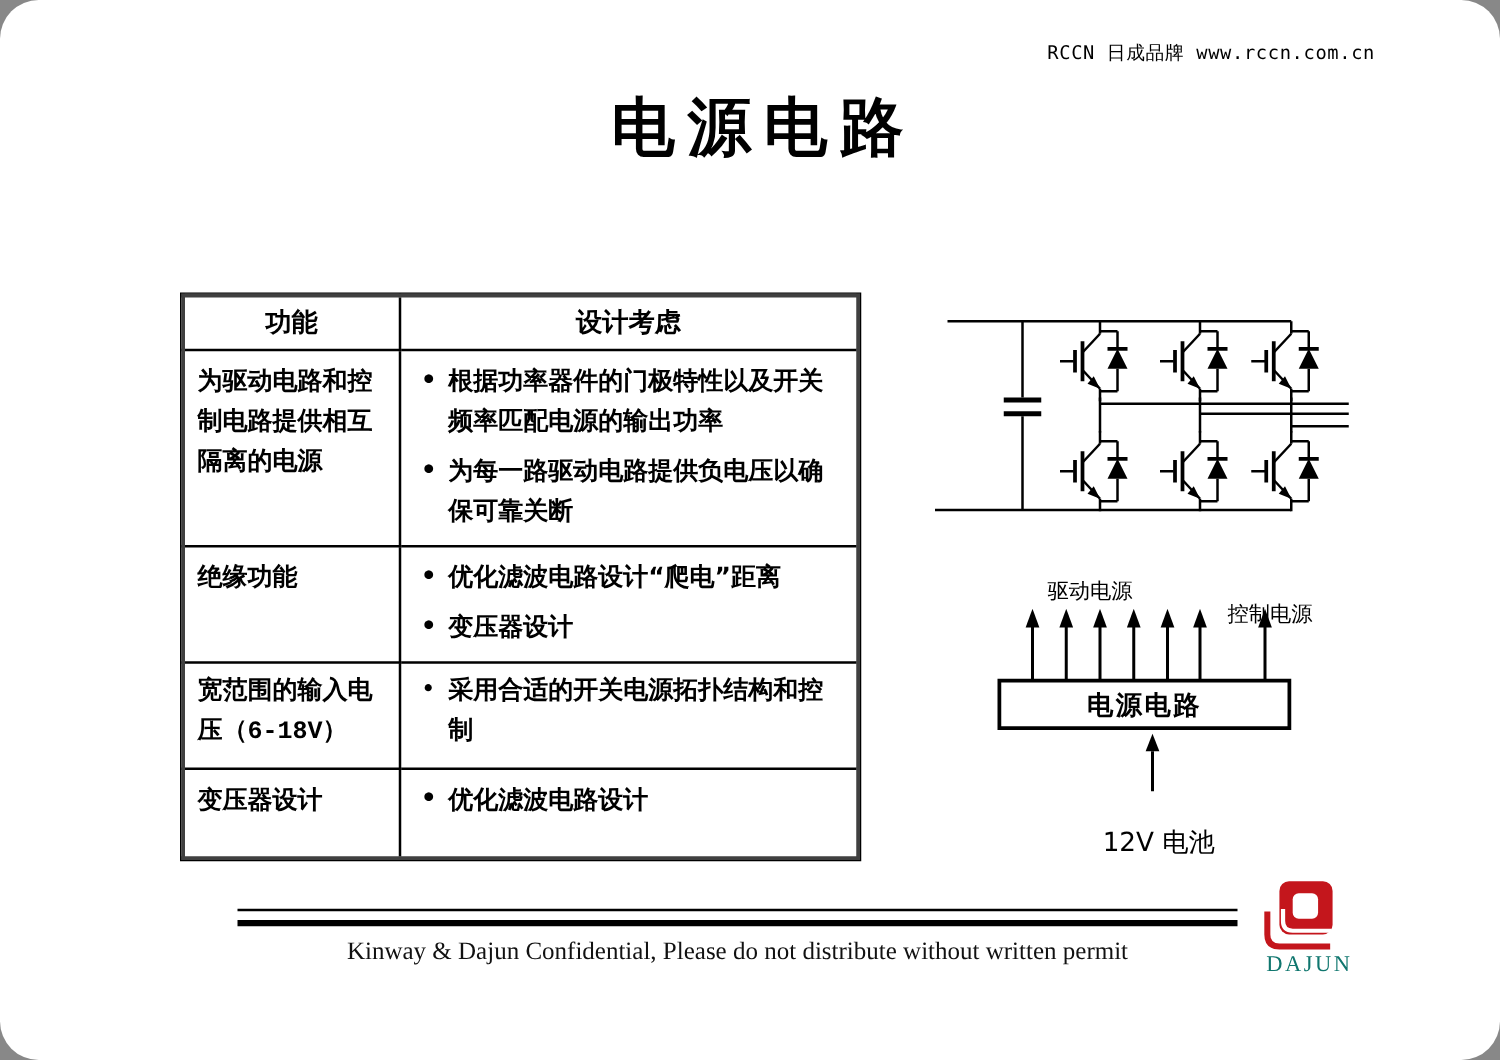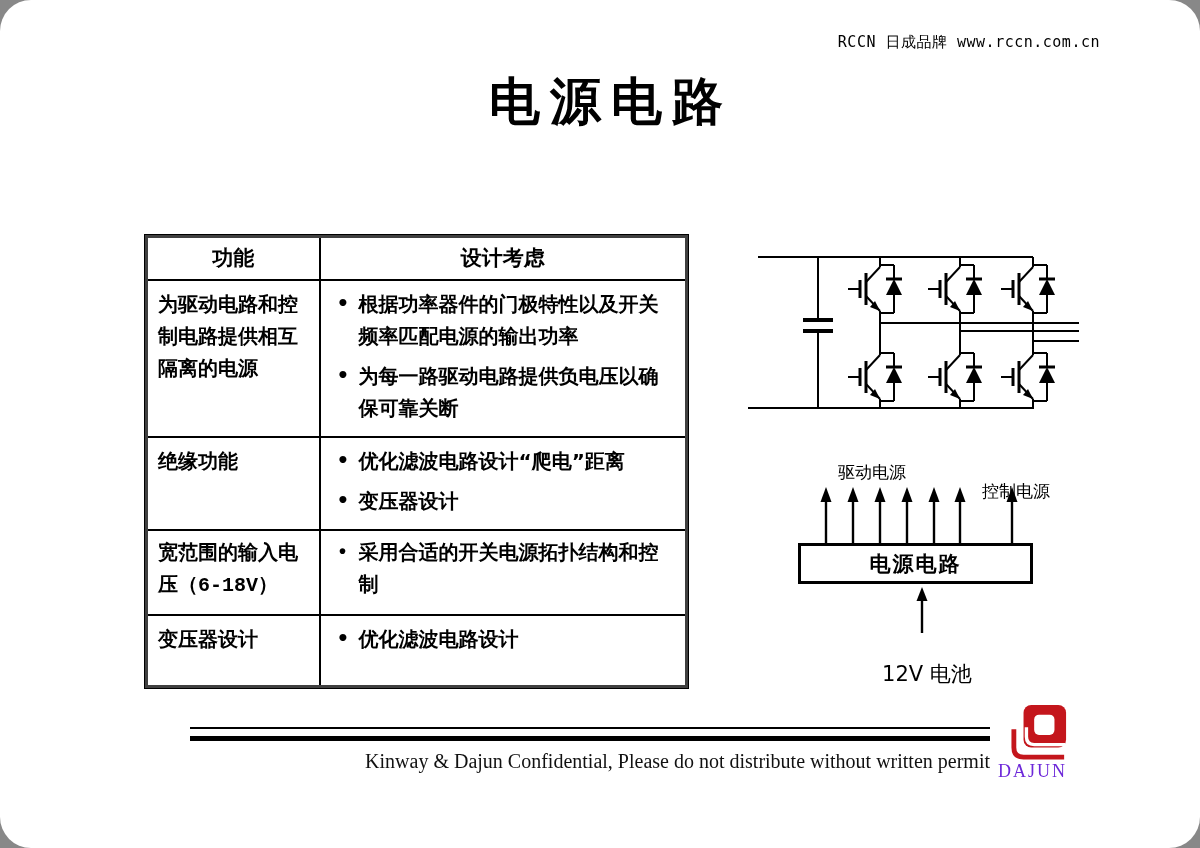--- a/index.html
+++ b/index.html
@@ -35,24 +35,24 @@
   .blockbox{position:absolute;left:798px;top:543px;width:235px;height:41px;border:3px solid #000;
             box-sizing:border-box;display:flex;align-items:center;justify-content:center;
             font-size:21px;font-weight:bold;letter-spacing:2px;}
   .dlabel{position:absolute;font-size:17px;white-space:nowrap;}
   .battery-label{position:absolute;left:852px;top:624px;width:150px;text-align:center;
                  font-size:21px;white-space:nowrap;margin-top:36px;}
 
   
   .fline-thin{position:absolute;left:190px;top:727px;width:800px;height:2px;background:#000;}
   .fline-thick{position:absolute;left:190px;top:736px;width:800px;height:5px;background:#000;}
-  .confidential{position:absolute;left:190px;top:750px;width:800px;text-align:right;
+  .confidential{position:absolute;left:190px;top:750px;width:800px;text-align:center;
                 font-family:"Liberation Serif","DejaVu Serif",serif;font-size:20px;color:#111;}
-  .dajun-text{position:absolute;left:998px;top:761px;width:84px;text-align:left;
-              font-family:"Liberation Serif","DejaVu Serif",serif;font-size:18px;letter-spacing:2px;color:#6d28d9;}
+  .dajun-text{position:absolute;left:998px;top:761px;width:84px;text-align:right;
+              font-family:"Liberation Serif","DejaVu Serif",serif;font-size:18px;letter-spacing:2px;color:#0f766e;}
 </style>
 </head>
 <body>
 
 <div class="slide">
 
   <div class="brand">RCCN 日成品牌 www.rccn.com.cn</div>
 
   <div class="title">电源电路</div>
 

